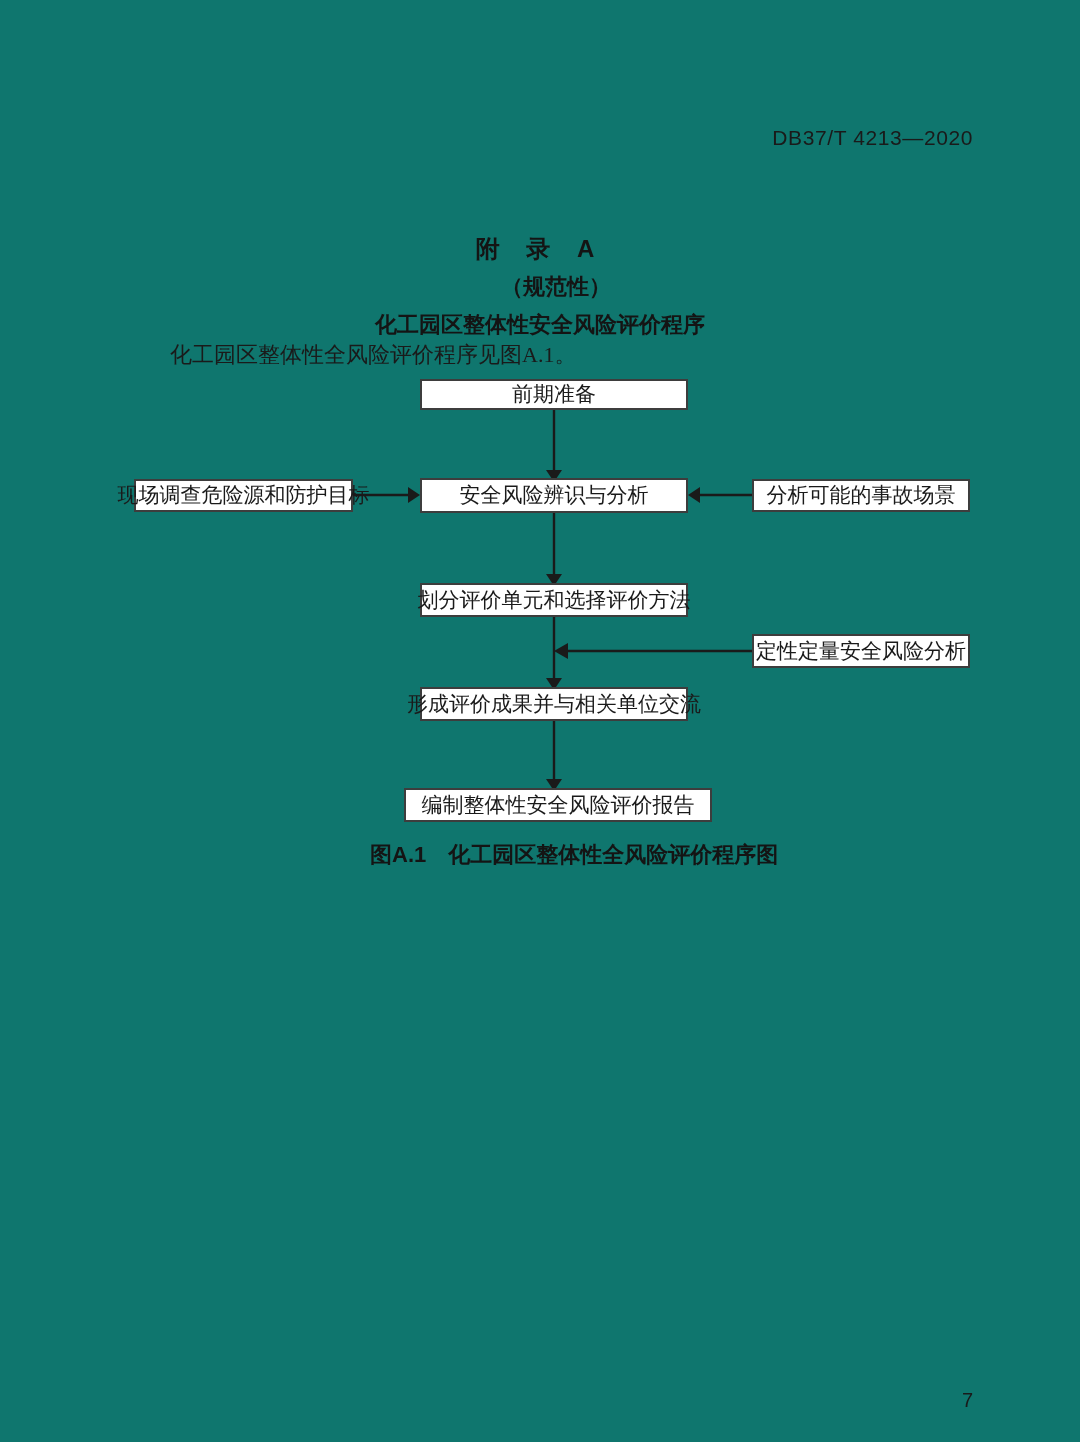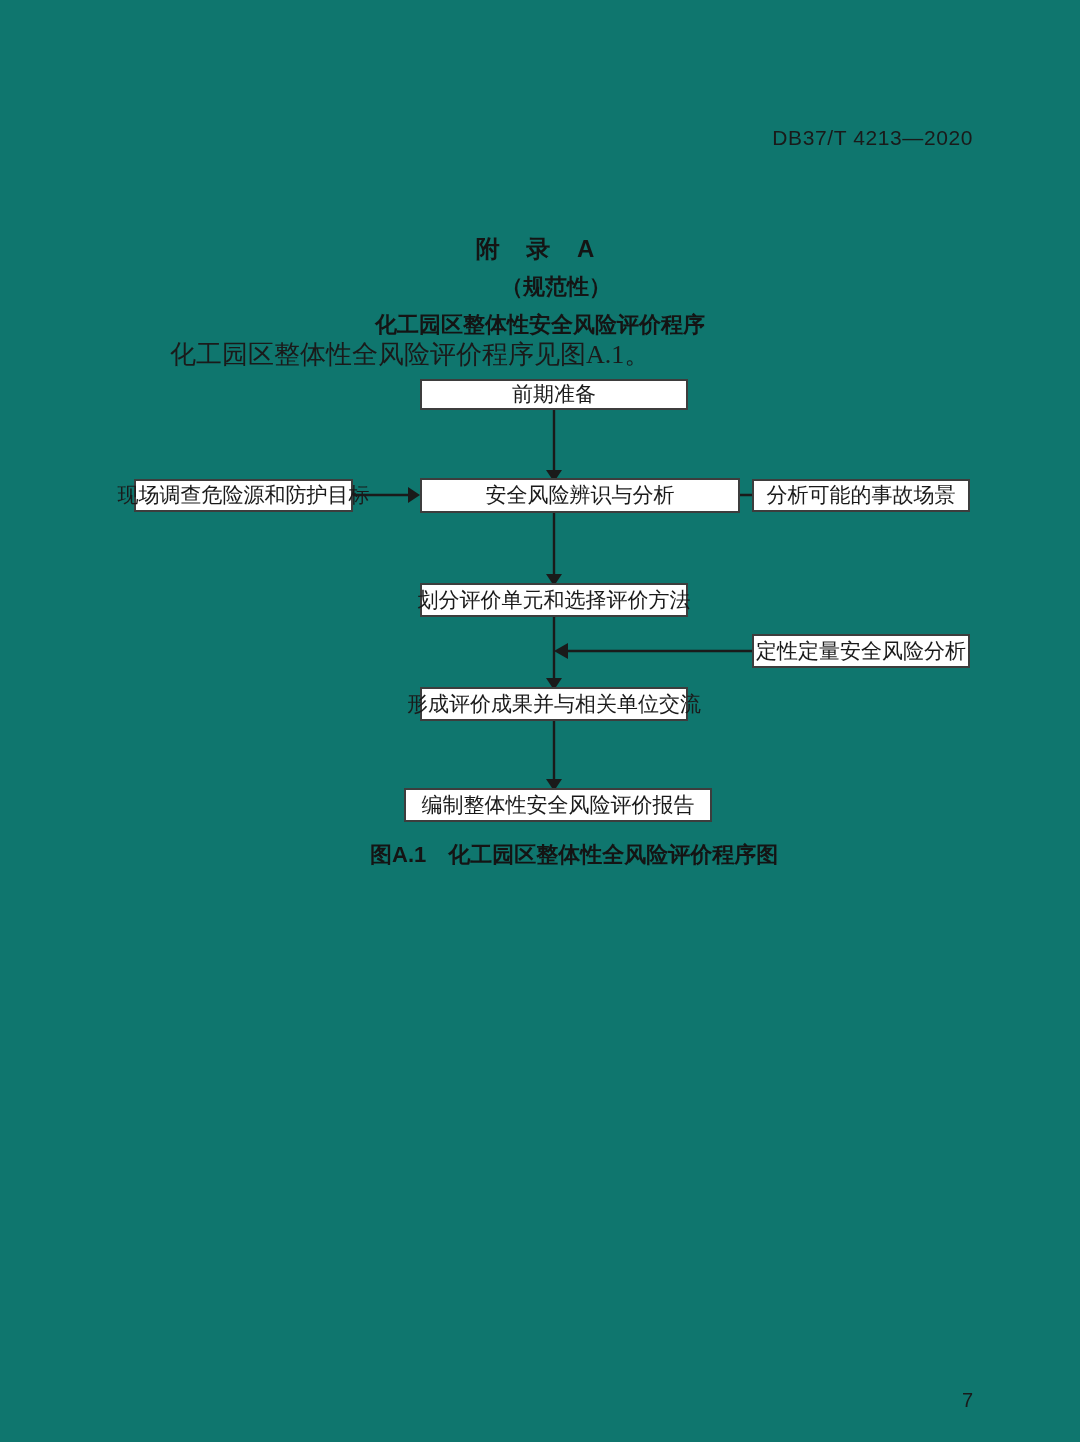--- a/index.html
+++ b/index.html
@@ -65,21 +65,21 @@
     margin-top: 4px;
     color: #141414;
   }
 
   
   .intro-text {
     position: absolute;
     left: 170px;
     top: 340px;
     font-family: "Liberation Serif", "DejaVu Serif", serif;
-    font-size: 26px;
+    font-size: 22px;
     line-height: 30px;
     color: #1a1a1a;
     white-space: nowrap;
   }
 
   
   .flow {
     position: absolute;
     left: 0;
     top: 0;
@@ -101,21 +101,21 @@
     font-size: 21px;
     line-height: 1;
     color: #1a1a1a;
     white-space: nowrap;
     pointer-events: auto;
   }
 
   
   #node-prep        { left: 420px; top: 379px; width: 268px; height: 31px; }
   #node-survey      { left: 134px; top: 479px; width: 219px; height: 33px; }
-  #node-identify    { left: 420px; top: 478px; width: 320px; height: 35px; }
+  #node-identify    { left: 420px; top: 478px; width: 268px; height: 35px; }
   #node-scenario    { left: 752px; top: 479px; width: 218px; height: 33px; }
   #node-unit-method { left: 420px; top: 583px; width: 268px; height: 34px; }
   #node-qual-quant  { left: 752px; top: 634px; width: 218px; height: 34px; }
   #node-results     { left: 420px; top: 687px; width: 268px; height: 34px; }
   #node-report      { left: 404px; top: 788px; width: 308px; height: 34px; }
 
   
   .fig-caption {
     position: absolute;
     left: 370px;

